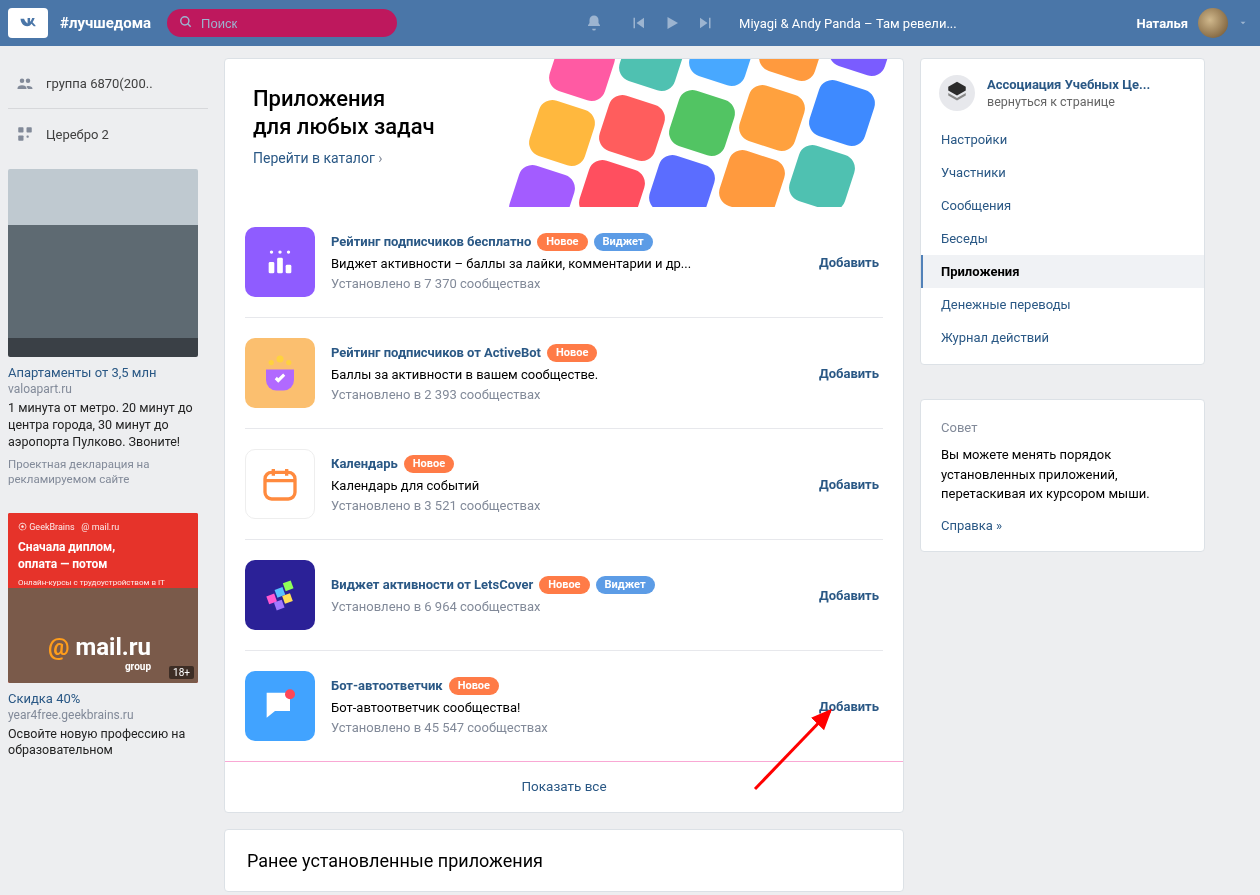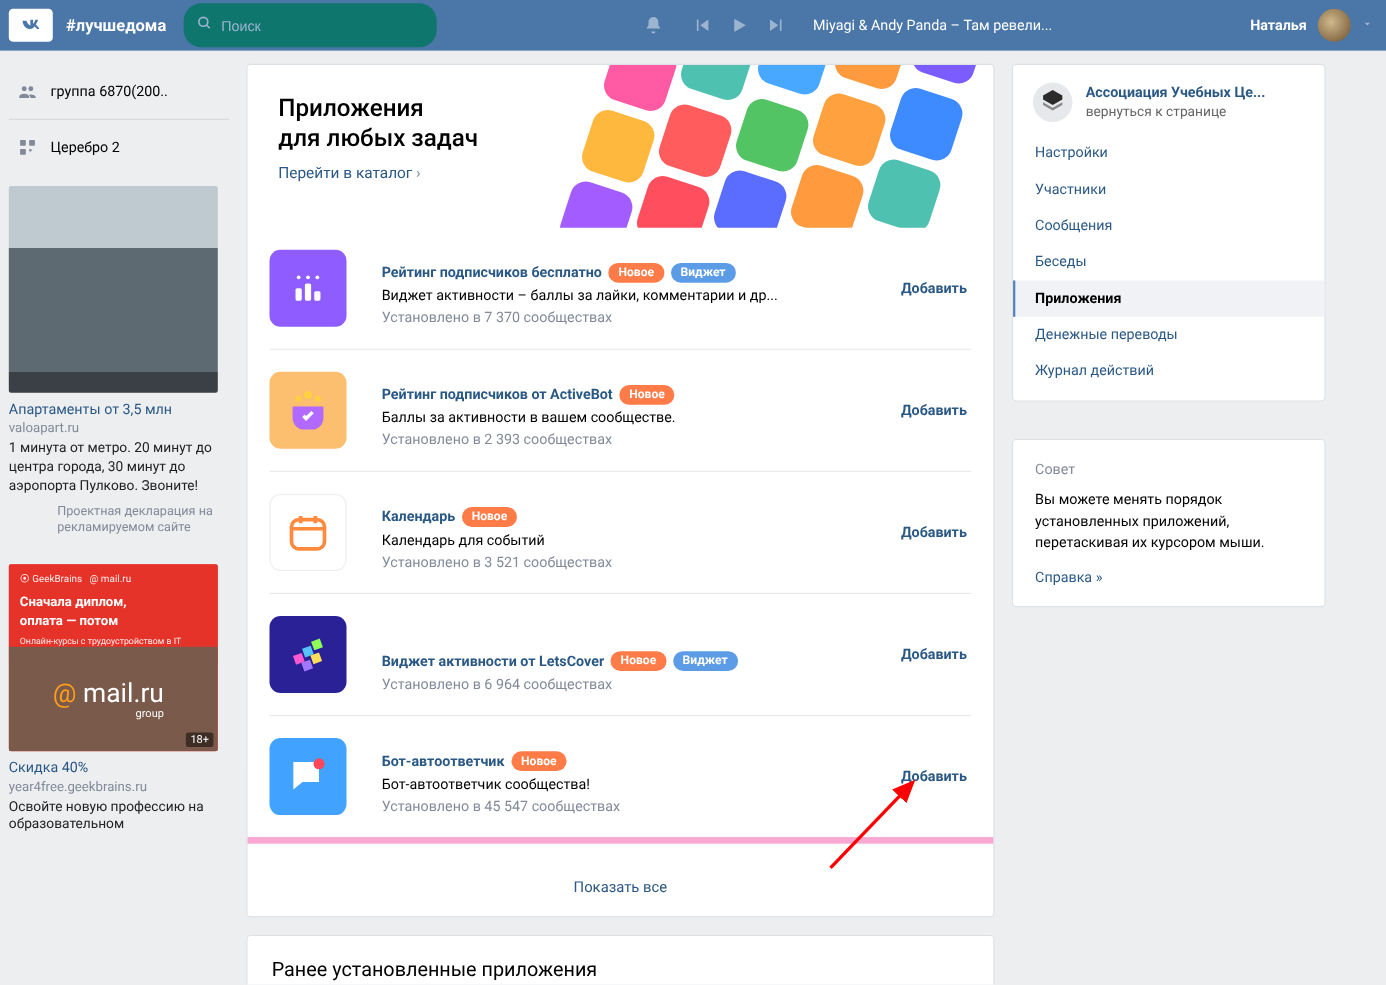--- a/index.html
+++ b/index.html
@@ -23,22 +23,22 @@
     padding: 0 12px 0 8px;
     gap: 8px;
   }
   .vk-logo {
     width: 40px; height: 30px; background: #fff; border-radius: 4px;
     display:flex; align-items:center; justify-content:center;
     color:#4a76a8; font-weight: 800; font-size: 18px; letter-spacing:-1px;
   }
   .hashtag { color: #fff; font-weight: 700; font-size: 15px; margin: 0 8px 0 4px; }
   .search-box {
-    background: #0f766e;
-    height: 40px; width: 230px; border-radius: 16px;
+    background: #be185d;
+    height: 28px; width: 230px; border-radius: 16px;
     display:flex; align-items:center; padding: 0 12px; gap:8px;
     color: #9cb4d0;
   }
   .search-box input {
     background: transparent; border: none; outline: none;
     color: #fff; font-size: 13px; flex:1;
   }
   .search-box input::placeholder { color: #9cb4d0; }
   .spacer { flex: 1; }
   .hdr-icon { width:22px; height:22px; color:#9cb4d0; display:flex;align-items:center;justify-content:center;}
@@ -49,62 +49,62 @@
   .avatar { width:30px; height:30px; border-radius:50%; background:#a98b5c; background-image:radial-gradient(circle at 40% 40%, #d0b88c, #6b4e2a);}
   .chev { color:#9cb4d0; }
 
   
   .wrap { display:flex; padding: 12px 16px 0 8px; gap:16px; }
   .col-left { width: 200px; flex-shrink:0; margin-top:10px;}
   .col-main { width: 680px; flex-shrink:0; display:flex; flex-direction:column; gap:16px;}
   .col-right { width: 285px; flex-shrink:0; display:flex; flex-direction:column; gap:34px;}
 
   
-  .nav-item { display:flex; align-items:center; gap:10px; padding:6px 8px; color:#000000; font-size:13px; cursor:pointer; }
+  .nav-item { display:flex; align-items:center; gap:10px; padding:6px 8px; color:#404040; font-size:13px; cursor:pointer; }
   .nav-item .ni-icon { width:20px; color:#828a99; display:flex; }
   .nav-sep { height:1px; background:#d7d8db; margin:10px 0;}
   .ad-block { margin-top:20px; font-size:12.5px; color:#222; }
   .ad-img { width:190px; height:188px; background:#999; border-radius:2px; margin-bottom:8px;}
   .ad-img.bldg { background: linear-gradient(#bfc9d0 30%, #5e6a72 30% 90%, #3a4046 90%); position:relative;}
   .ad-title { color:#2a5885; font-weight:400; font-size:13px;}
   .ad-dom { color:#828a99; font-size:12px; margin:2px 0 4px;}
   .ad-txt { color:#222; font-size:12.5px; line-height:1.35;}
-  .ad-disc { color:#828a99; font-size:11.5px; margin-top:6px; line-height:1.3;margin-left:44px;}
+  .ad-disc { color:#828a99; font-size:11.5px; margin-top:6px; line-height:1.3;}
   .ad-img2 { width:190px; height:170px; background:#e33333; border-radius:2px; margin:26px 0 8px; position:relative; overflow:hidden;}
   .ad-img2 .top { background:#e6332a; color:#fff; font-size:10px; padding:8px 10px 14px; line-height:1.4;}
   .ad-img2 .bot { position:absolute; bottom:0; left:0; right:0; height:95px; background:#7a5a4a;}
-  .ad-img2 .logo-mr { position:absolute; bottom:28px; left:40px; font-size:24px; color:#fff; font-weight:400;}
+  .ad-img2 .logo-mr { position:absolute; bottom:11px; left:40px; font-size:24px; color:#fff; font-weight:700;}
   .ad-img2 .at { color:#ff9d1b; }
   .ad-img2 .age { position:absolute; right:4px; bottom:4px; background:rgba(0,0,0,.5); color:#fff; font-size:10px; padding:1px 4px; border-radius:2px;}
 
   
   .card { background:#fff; border:1px solid #dce1e6; border-radius:4px; }
   .banner { height:148px; padding:26px 28px 18px; position:relative; overflow:hidden;}
   .banner h2 { font-size:22px; font-weight:500; color:#000; line-height:1.25; margin-bottom:10px;}
   .banner .catlink { color:#2a5885; font-size:14px; }
   .banner .catlink:after { content:"  ›"; color:#828a99;}
   .banner-art { position:absolute; right:-40px; top:-30px; width:420px; height:220px; }
   .banner-art .tile { position:absolute; width:58px; height:58px; border-radius:14px; transform:rotate(18deg); display:flex;align-items:center;justify-content:center; color:#fff;}
   .t0{background:#ff5aa3;top:10px;left:30px;} .t1{background:#4fc1b1;top:0px;left:100px;} .t2{background:#48a8ff;top:-5px;left:170px;} .t3{background:#ff9a3e;top:-10px;left:240px;} .t4{background:#7a5cff;top:-15px;left:310px;}
   .t5{background:#ffb83e;top:75px;left:10px;} .t6{background:#ff5d5d;top:70px;left:80px;} .t7{background:#52c463;top:65px;left:150px;} .t8{background:#ffa13e;top:60px;left:220px;} .t9{background:#3e8aff;top:55px;left:290px;}
   .ta{background:#a35cff;top:140px;left:-10px;} .tb{background:#ff4f5f;top:135px;left:60px;} .tc{background:#5b6dff;top:130px;left:130px;} .td{background:#ff9a3e;top:125px;left:200px;} .te{background:#4fc1b1;top:120px;left:270px;}
 
   .applist { padding: 0 20px; }
-  .app-row { display:flex; align-items:flex-end; padding:20px 0; border-bottom:1px solid #e7e8ec; gap:32px;}
+  .app-row { display:flex; align-items:center; padding:20px 0; border-bottom:1px solid #e7e8ec; gap:16px;}
   .app-row:last-of-type { border-bottom:none; }
   .app-ico { width:70px; height:70px; border-radius:10px; flex-shrink:0; display:flex; align-items:center; justify-content:center;}
   .app-body { flex:1; min-width:0;}
   .app-title { color:#2a5885; font-weight:700; font-size:13px; display:inline;}
   .badge { display:inline-block; font-size:11px; font-weight:700; color:#fff; border-radius:10px; padding:2px 9px 3px; margin-left:6px; vertical-align:1px;}
   .badge.new { background:#ff7b47; }
   .badge.widget { background:#5c9ce6 ; }
   .app-desc { color:#000; font-size:13px; margin-top:5px; white-space:nowrap; overflow:hidden; text-overflow:ellipsis; max-width:450px;}
   .app-meta { color:#828a99; font-size:13px; margin-top:5px;}
   .app-action { align-self:center; color:#2a5885; font-size:13px; cursor:pointer; padding: 0 4px; font-weight: bold;}
-  .showall { text-align:center; padding:32px 0 18px; color:#2a5885; font-size:13.5px; border-top:6px solid #f9a8d4; cursor:pointer;}
+  .showall { text-align:center; padding:16px 0 18px; color:#2a5885; font-size:13.5px; border-top:1px solid #f9a8d4; cursor:pointer;}
 
   .prev-card h3 { font-size:18px; font-weight:400; color:#000; padding:20px 22px;}
 
   
   .grp-head { display:flex; gap:12px; padding:16px 18px 6px; align-items:center;}
   .grp-ava { width:36px; height:36px; border-radius:50%; background:#e7e8ec; display:flex;align-items:center;justify-content:center;}
   .grp-name { color:#2a5885; font-weight:700; font-size:13px; white-space:nowrap; overflow:hidden; text-overflow:ellipsis;}
   .grp-back { color:#656565; font-size:12.5px; margin-top:2px;}
   .menu { padding: 6px 0 10px;}
   .menu-item { display:block; padding:9px 20px; color:#2a5885; font-size:13px; cursor:pointer;}

